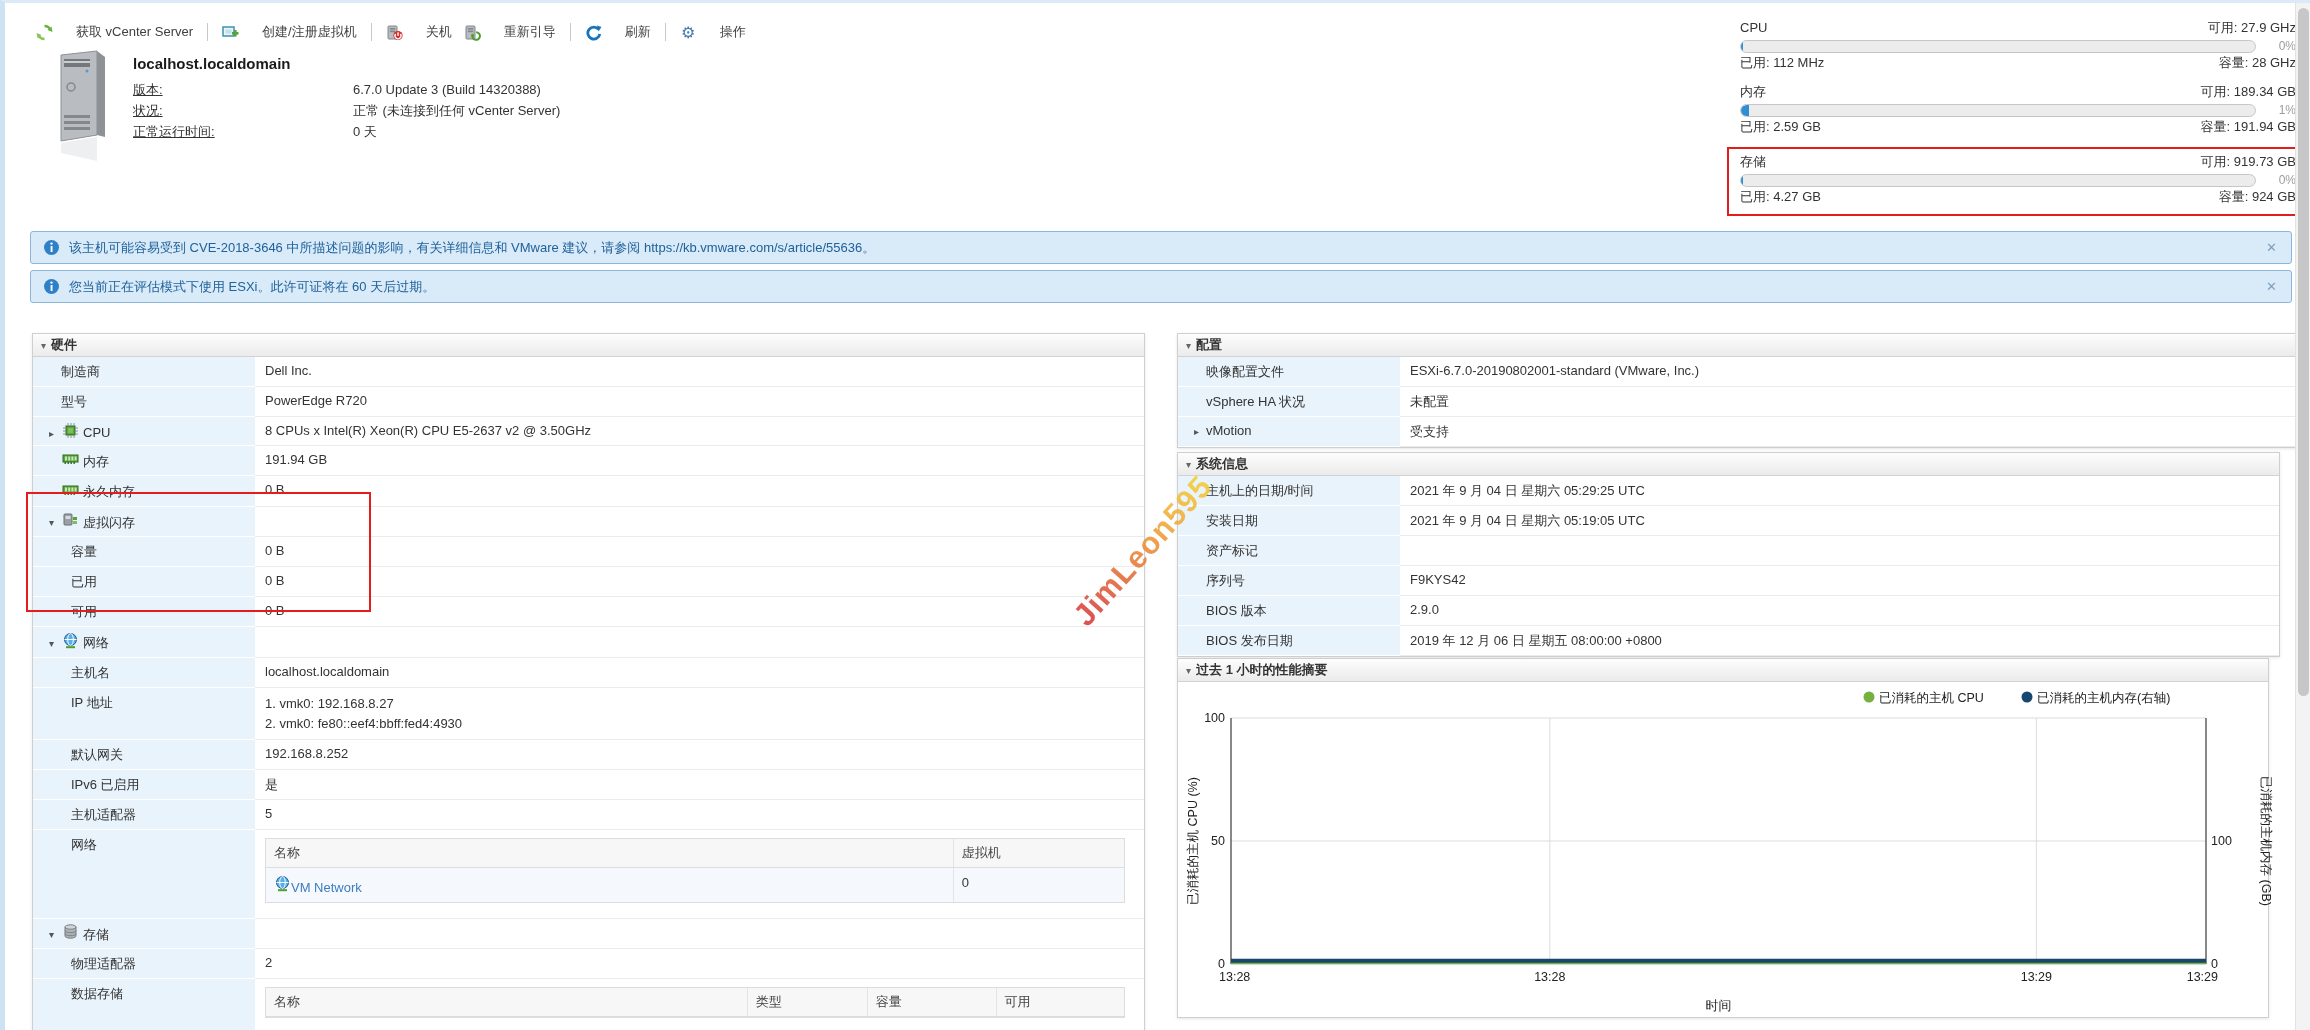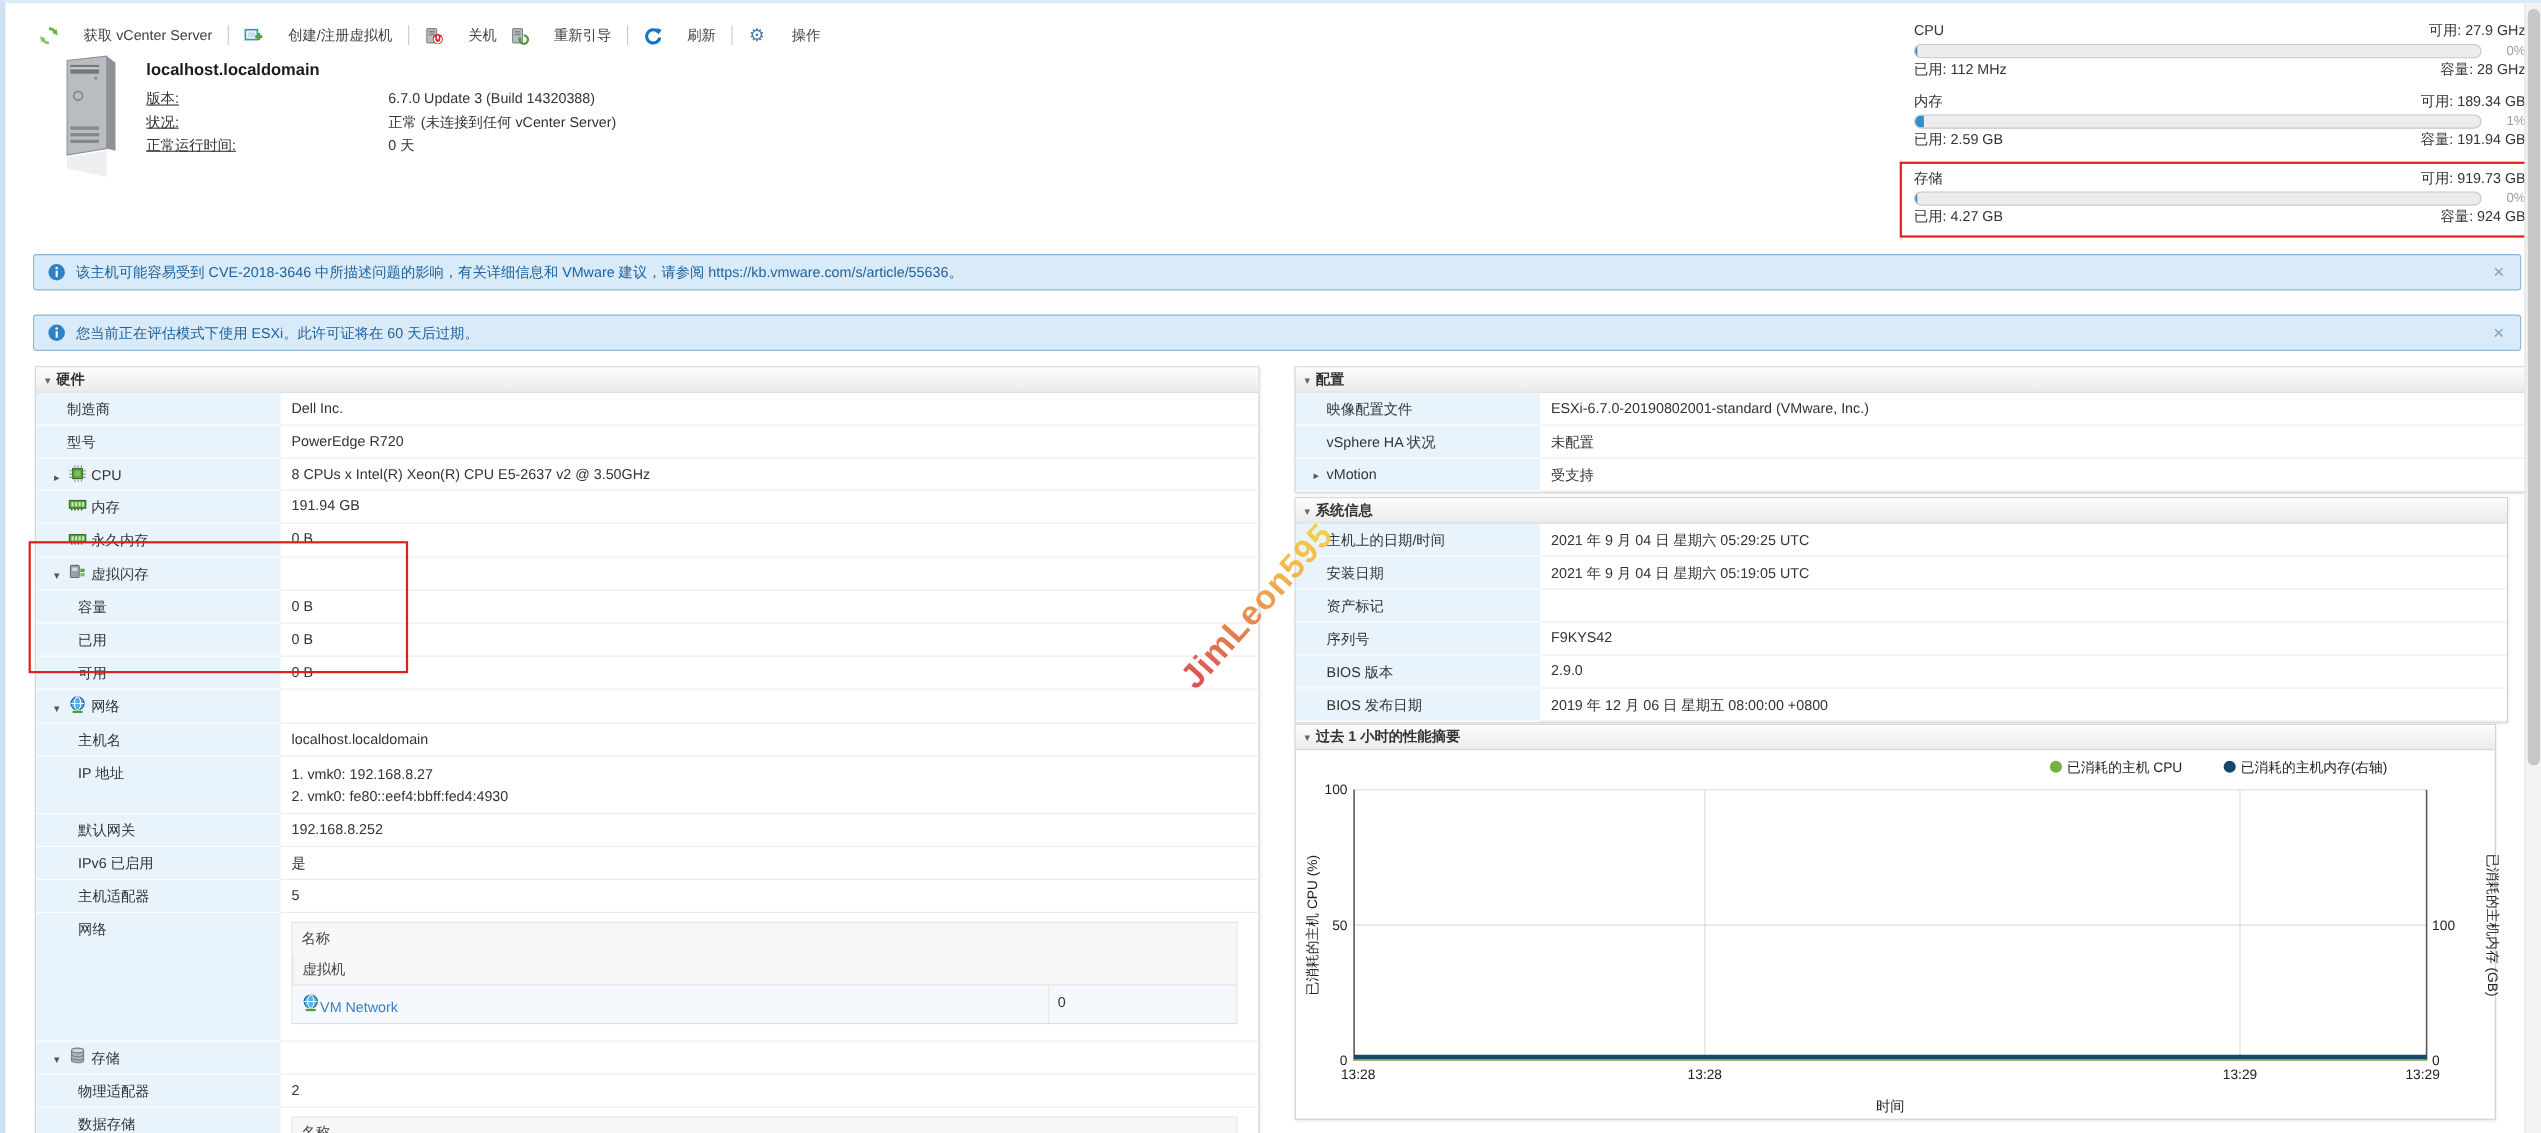--- a/index.html
+++ b/index.html
@@ -26,39 +26,39 @@
   #gauges { position:absolute; left:1735px; top:14px; width:556px; }
   .gauge { padding:2px 0 9px; }
   .gauge.boxed { border:2px solid #e31c1c; margin:2px -13px 0; padding:4px 11px 8px; }
   .g-top,.g-bottom { display:flex; justify-content:space-between; line-height:18px; }
   .g-mid { display:flex; align-items:center; margin:2px 0 1px; }
   .g-track { flex:1; height:13px; background:#ececec; border:1px solid #c6c6c6; border-radius:7px; overflow:hidden; }
   .g-fill { height:100%; background:#2f8fd0; border-radius:7px 0 0 7px; }
   .g-pct { width:40px; text-align:right; color:#9d9d9d; font-size:12px; }
   
   #banners { position:absolute; left:25px; top:228px; width:2262px; }
-  .banner { display:flex; align-items:center; height:33px; margin-bottom:22px; background:#d9eaf8;
+  .banner { display:flex; align-items:center; height:33px; margin-bottom:6px; background:#d9eaf8;
             border:1px solid #8cb6da; border-radius:3px; padding:0 14px 0 12px; color:#20629b; }
   .banner .b-text { margin-left:9px; }
   .banner a { color:#20629b; text-decoration:none; cursor:pointer; }
   .banner .b-close { margin-left:auto; color:#7f9fbd; font-size:13px; cursor:pointer; }
   
   .card { position:absolute; background:#fff; border:1px solid #cfcfcf; box-shadow:0 1px 3px rgba(0,0,0,.10); }
   .sec-header { height:23px; line-height:22px; background:linear-gradient(#fdfdfd,#ebebeb);
                 border-bottom:1px solid #d2d2d2; font-weight:bold; padding-left:8px; cursor:pointer; }
   .sec-header .tri { color:#666; font-size:10px; margin-right:5px; }
   .trow { display:flex; }
   .tlabel { width:222px; background:#e9f3fb; border-bottom:1px solid #ffffff; padding:6px 8px 5px 16px; }
   .tvalue { flex:1; border-bottom:1px solid #ebebeb; padding:6px 10px 5px; }
   .tlabel.indent { padding-left:38px; }
   .tlabel .arr { color:#555; font-size:10px; display:inline-block; width:12px; cursor:pointer; }
   .tlabel .noarr { display:inline-block; width:12px; }
   .tlabel .ticon { width:18px; height:14px; margin-right:4px; vertical-align:-2px; }
   .subtable { border:1px solid #ddd; margin:2px 0 10px; width:99%; }
-  .subtable .sthead { display:flex; background:#f7f7f7; border-bottom:1px solid #ddd;flex-direction:column; }
+  .subtable .sthead { display:flex; background:#f7f7f7; border-bottom:1px solid #ddd; }
   .subtable .sthead > div { padding:5px 8px; color:#444; }
   .subtable .strow { display:flex; background:#f5f9fd; }
   .subtable .strow > div { padding:7px 8px; }
   .subtable .stcell-sep { border-left:1px solid #e4e4e4; }
   a.cell-link { color:#3b7dbf; text-decoration:none; cursor:pointer; }
   .multiline div { line-height:20px; }
   
   .red-box { position:absolute; border:2px solid #e31c1c; pointer-events:none; }
   #redbox-vflash { left:21px; top:489px; width:345px; height:120px; }
   

